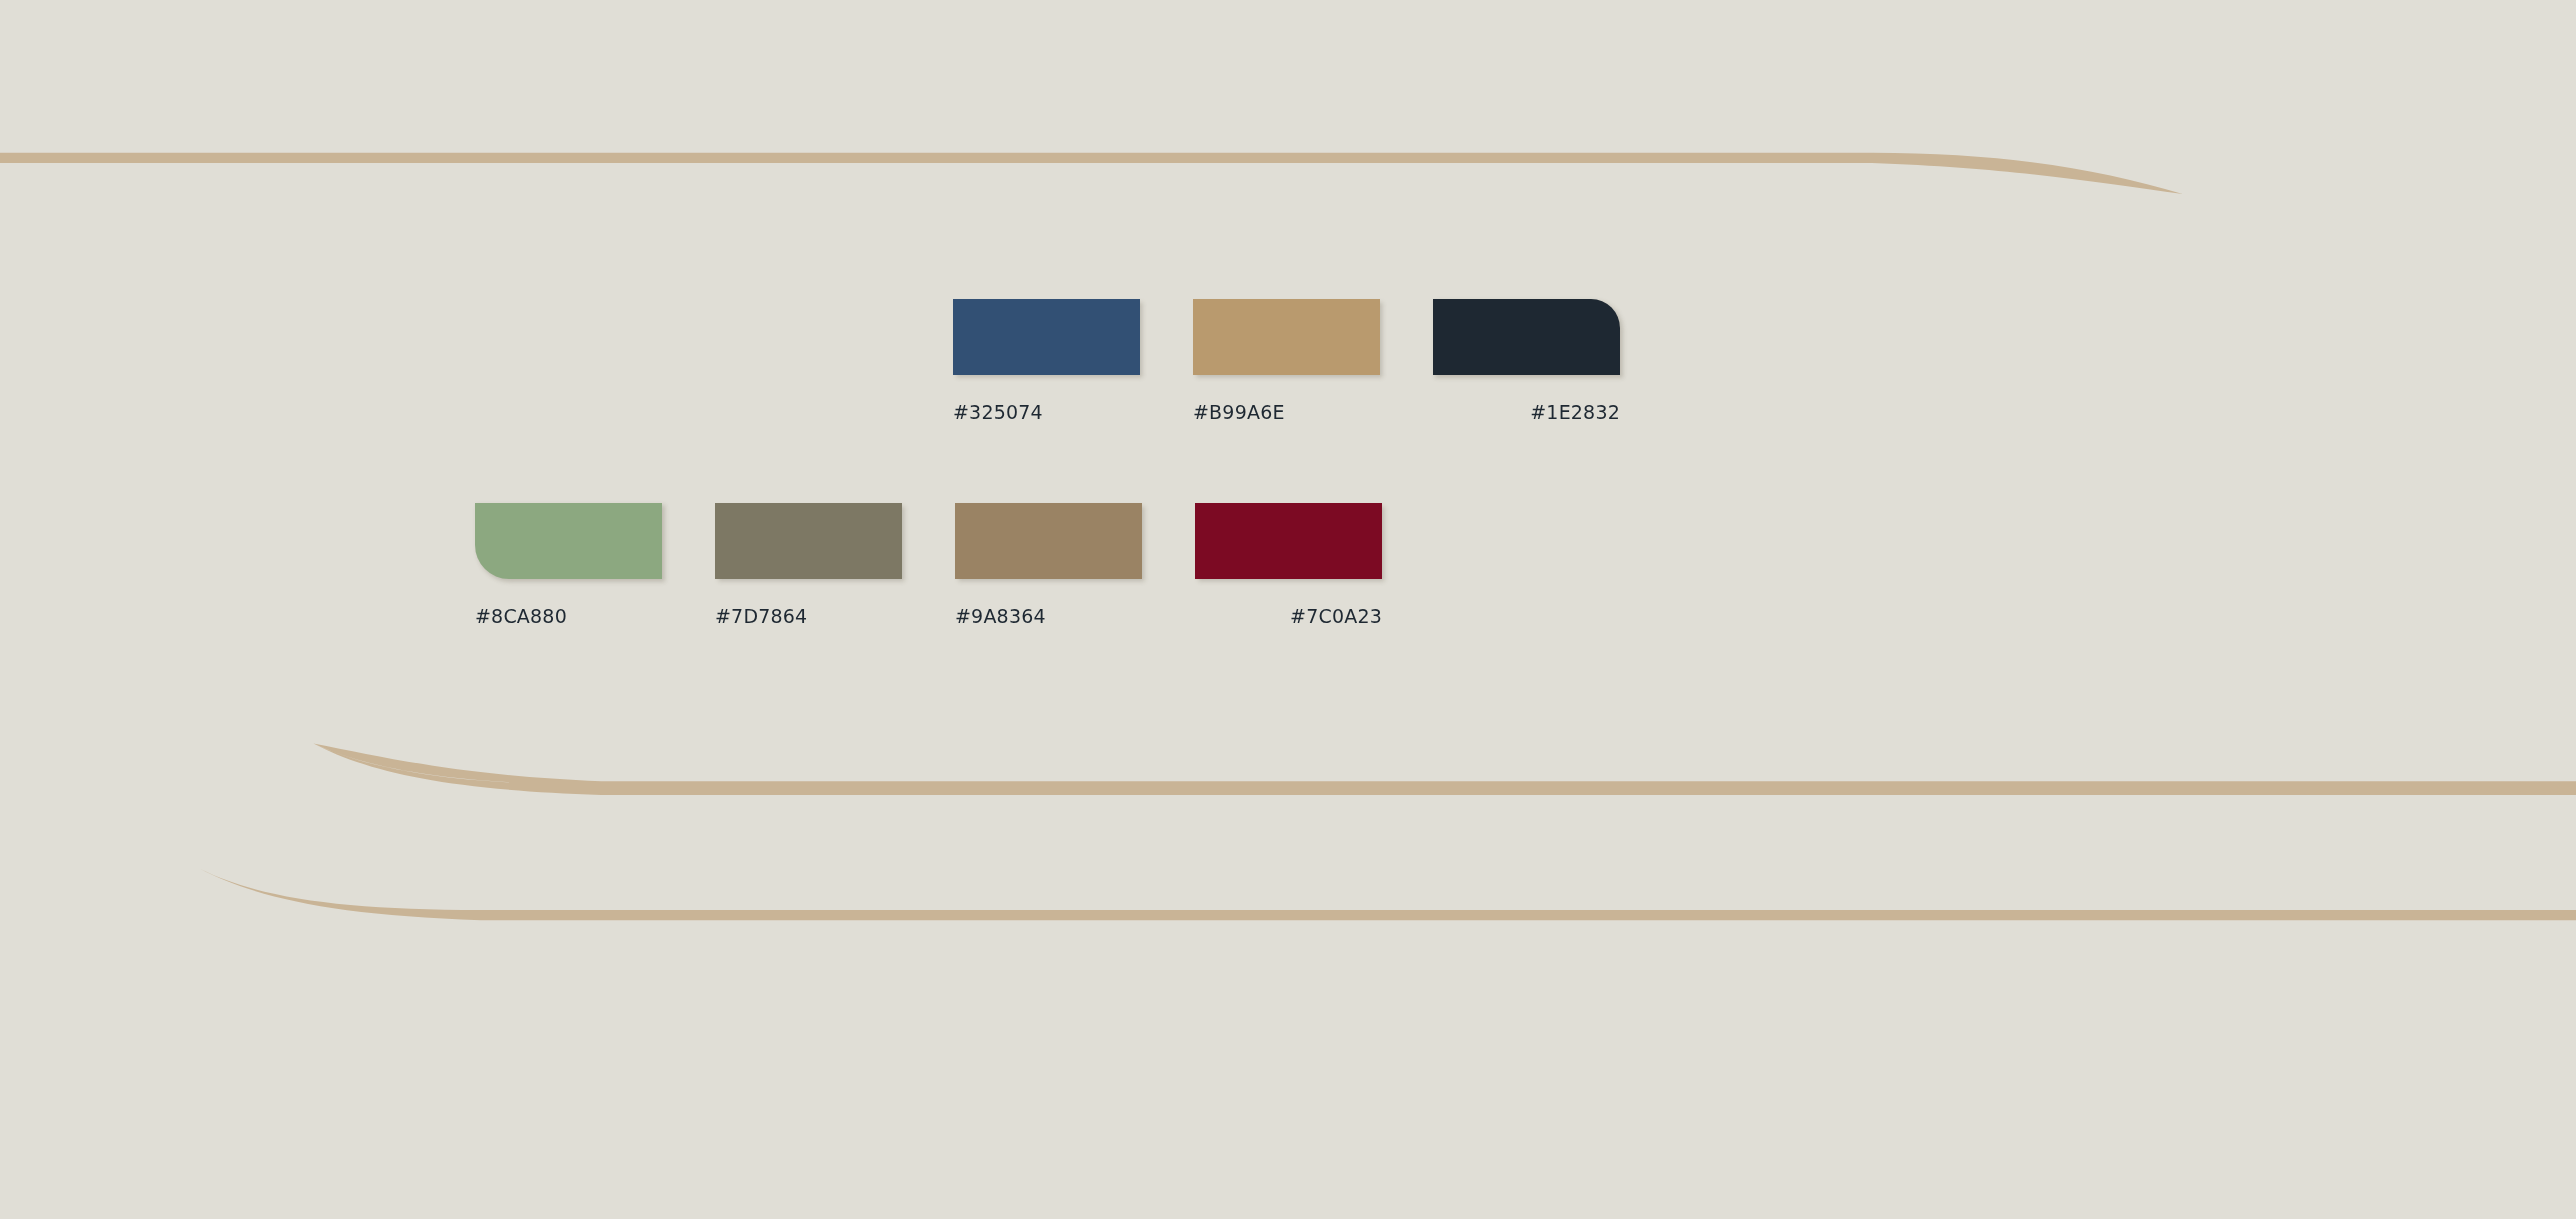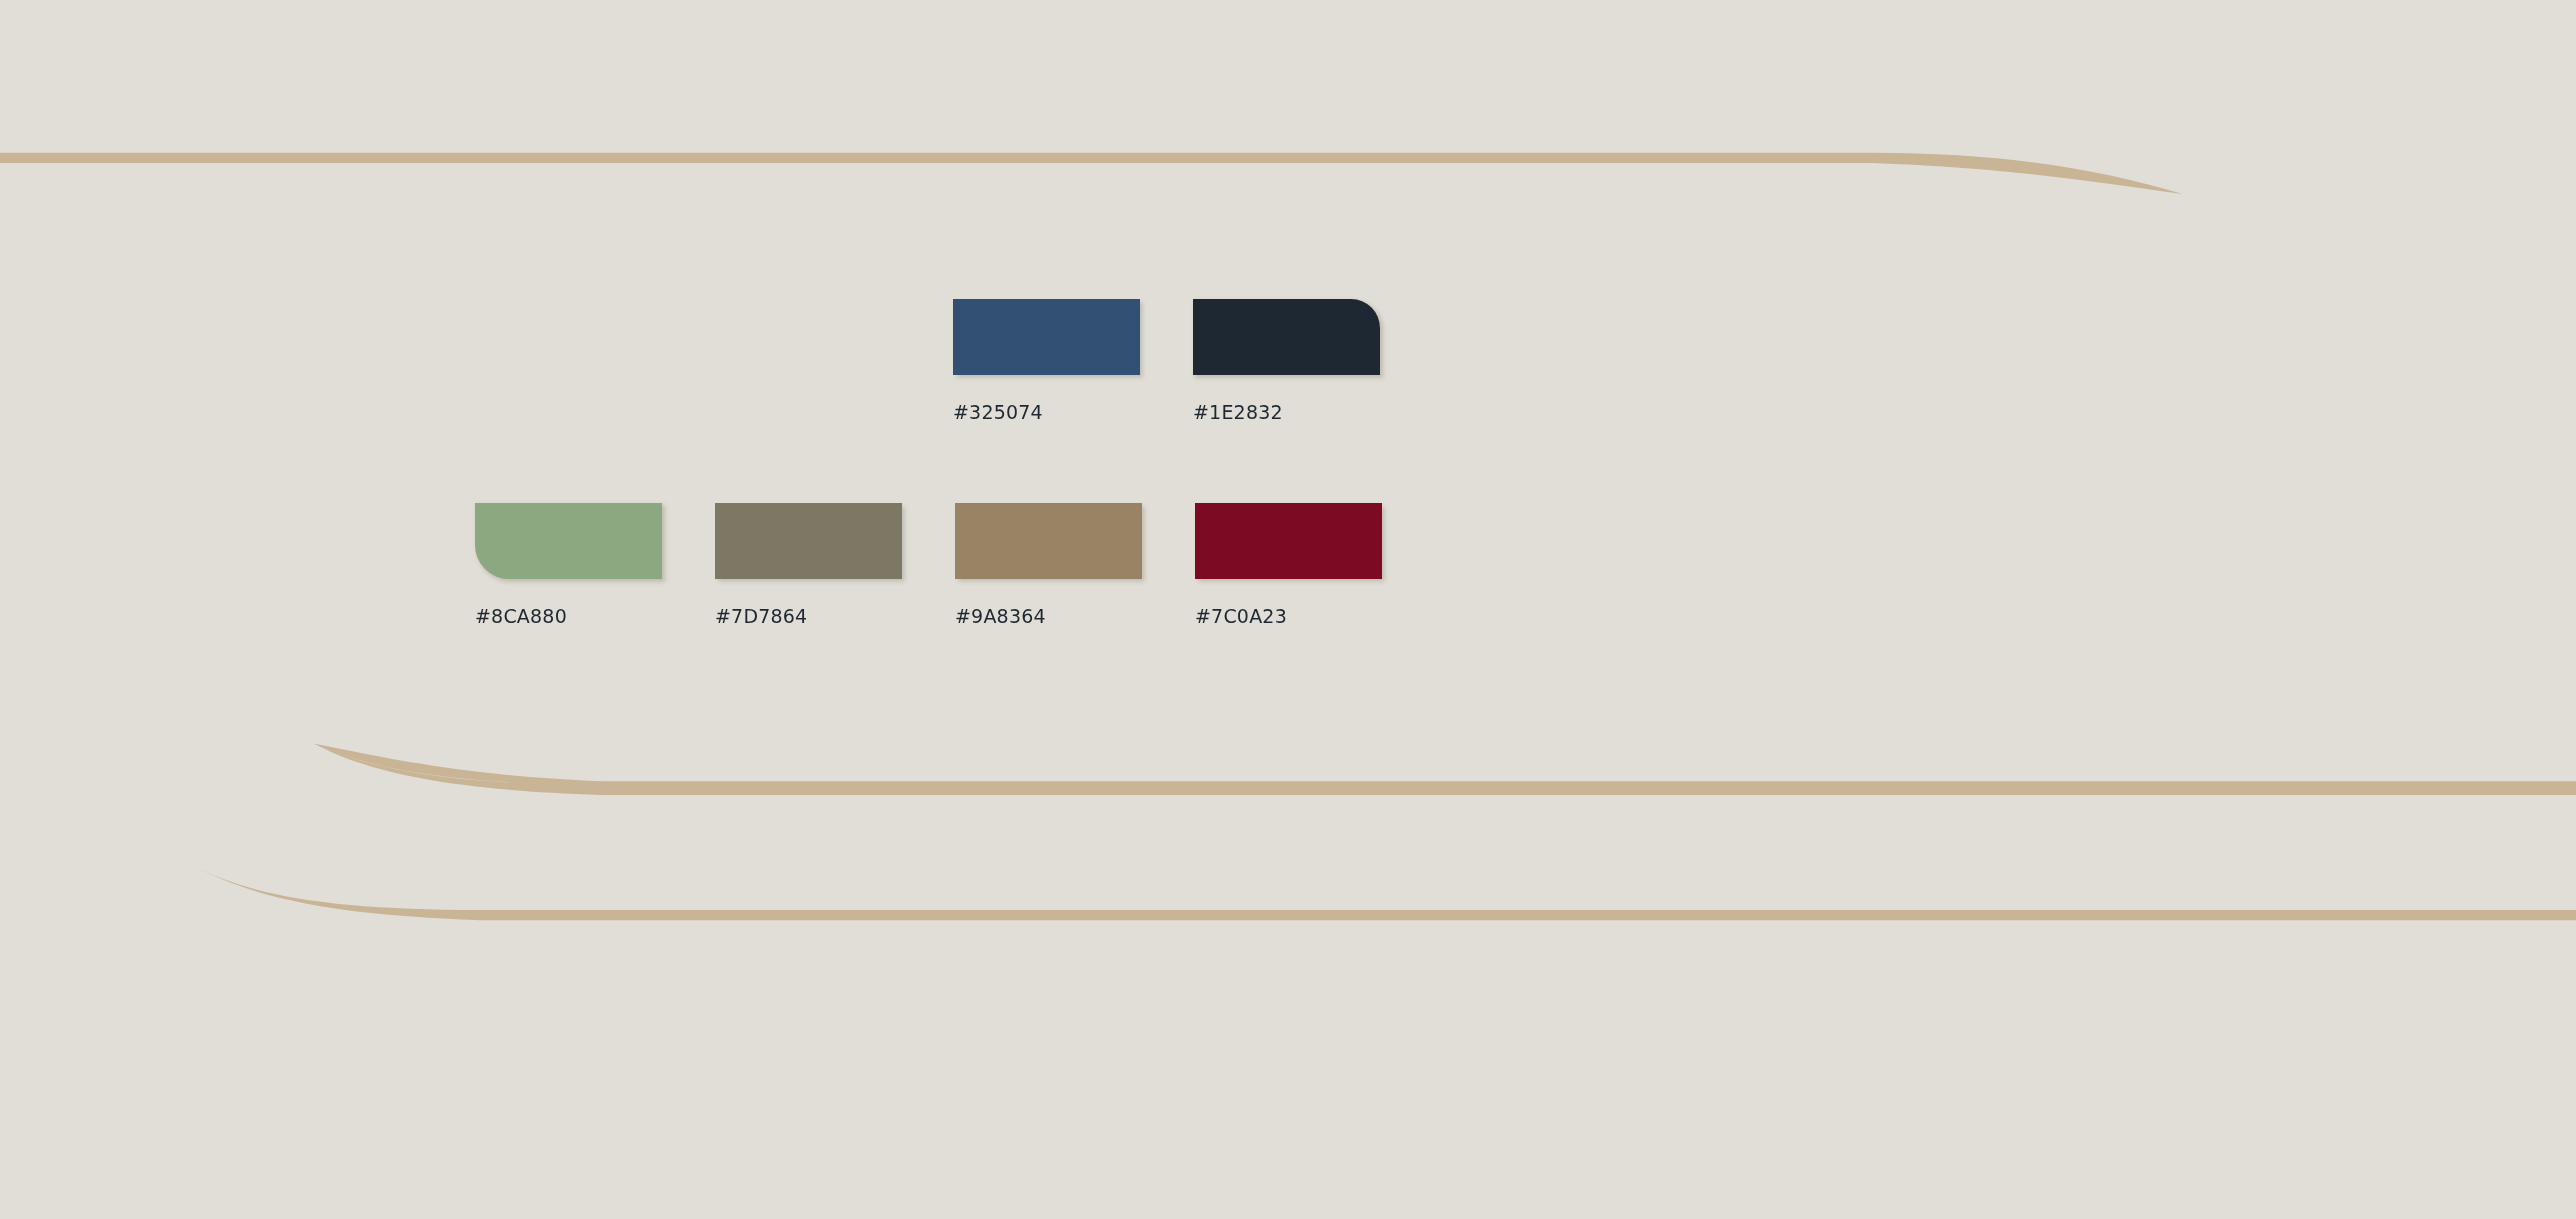--- a/index.html
+++ b/index.html
@@ -42,21 +42,21 @@
   #row-1 { left: 953px; top: 299px; }
   #row-2 { left: 475px;  top: 503px; }
 
   .swatch-cell {
     width: 187px;
     margin-right: 53px;
     display: flex;
     flex-direction: column;
     align-items: flex-start;
   }
-  .swatch-cell:last-child { margin-right: 0; }
+  .swatch-cell:last-child { margin-right: 0; align-items: flex-end; }
 
   .swatch-chip {
     width: 187px;
     height: 76px;
     box-shadow: 2.6px 2.6px 4.3px rgba(120, 112, 96, 0.30);
     box-sizing: border-box;
   }
 
   .swatch-label {
     margin-top: 28px;
@@ -82,20 +82,24 @@
 
     <path d="M3000,1060 L560,1060 C400,1060 300,1046 233,1012 C298,1046 388,1066 560,1072 L3000,1072 Z" fill="#C9B496"></path>
   </svg>
 
   <div class="palette-row" id="row-1">
       <div class="swatch-cell">
         <div class="swatch-chip" style="background: rgb(50, 80, 116);"></div>
         <div class="swatch-label">#325074</div>
       </div>
       <div class="swatch-cell">
+        <div class="swatch-chip" style="background: rgb(185, 154, 110);"></div>
+        <div class="swatch-label">#B99A6E</div>
+      </div>
+      <div class="swatch-cell">
         <div class="swatch-chip" style="background: rgb(30, 40, 50); border-top-right-radius: 29px;"></div>
         <div class="swatch-label">#1E2832</div>
       </div>
     </div>
 
   <div class="palette-row" id="row-2">
       <div class="swatch-cell">
         <div class="swatch-chip" style="background: rgb(140, 168, 128); border-bottom-left-radius: 34px;"></div>
         <div class="swatch-label">#8CA880</div>
       </div>

